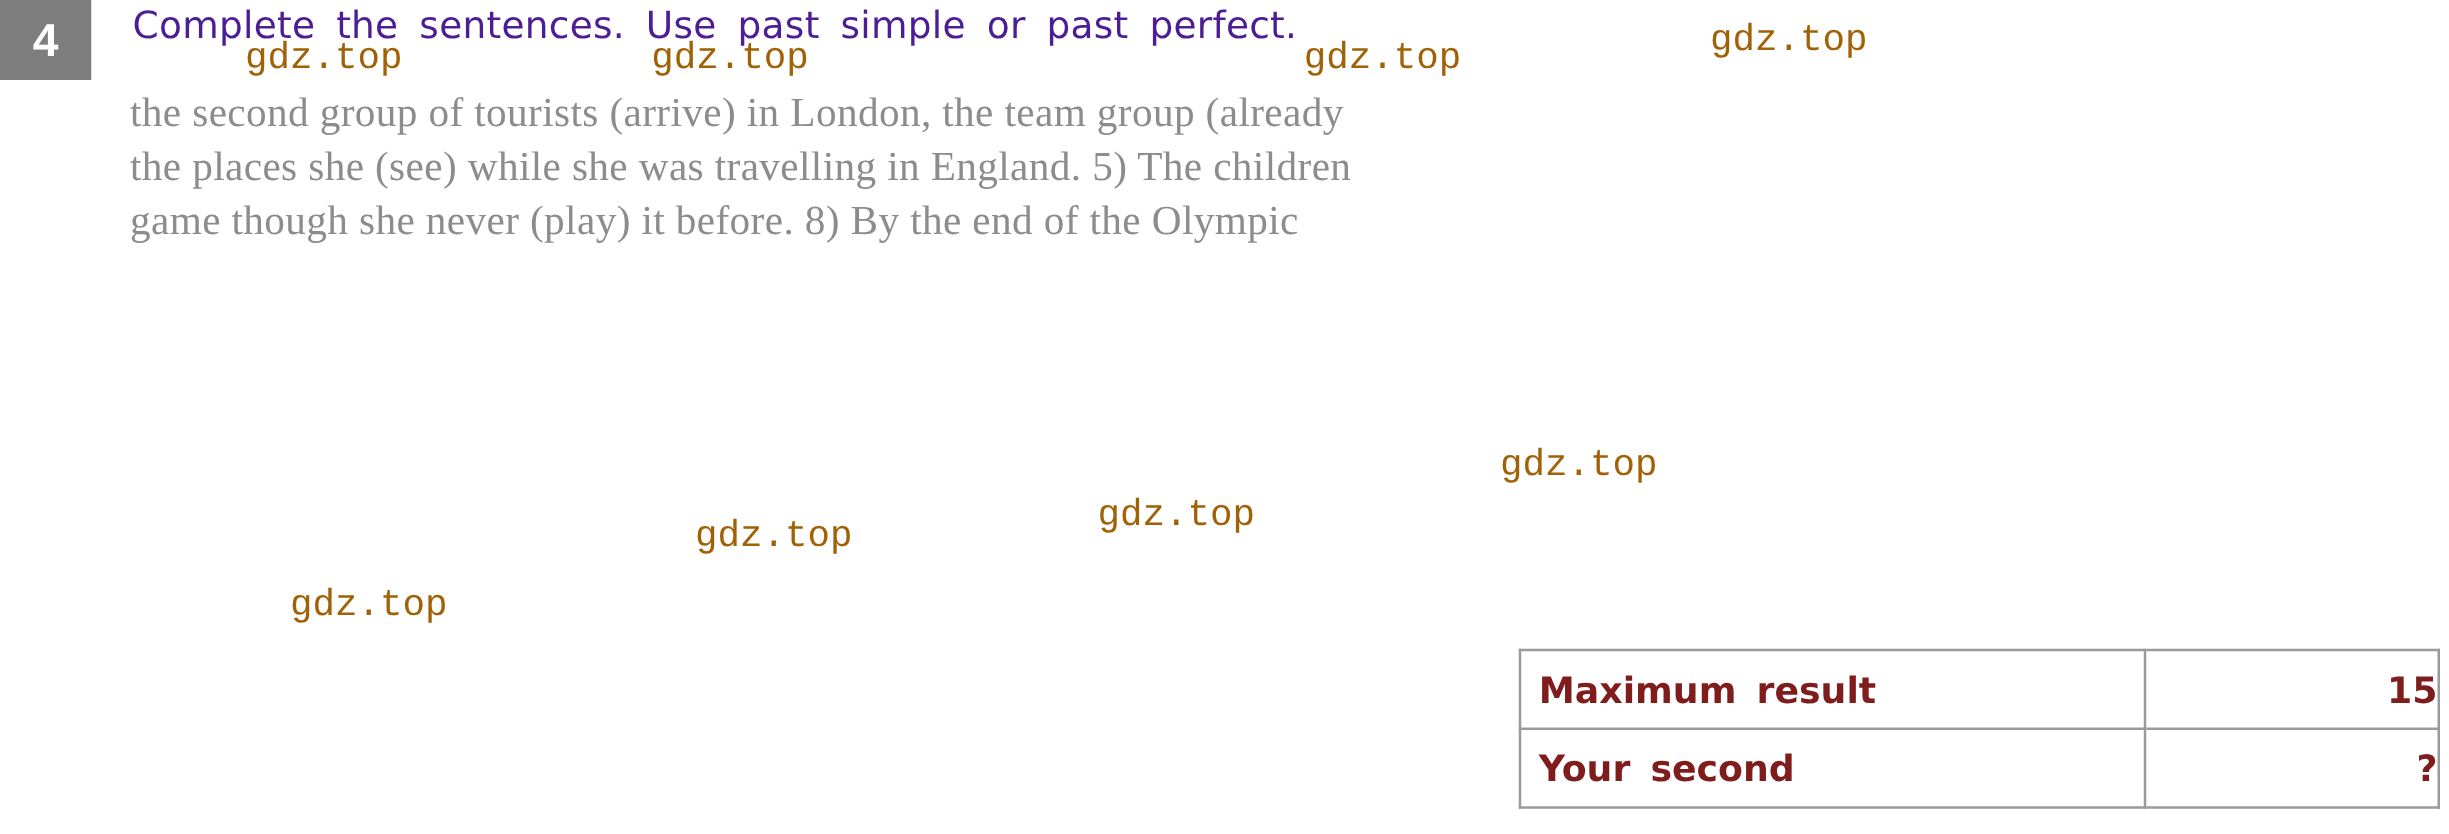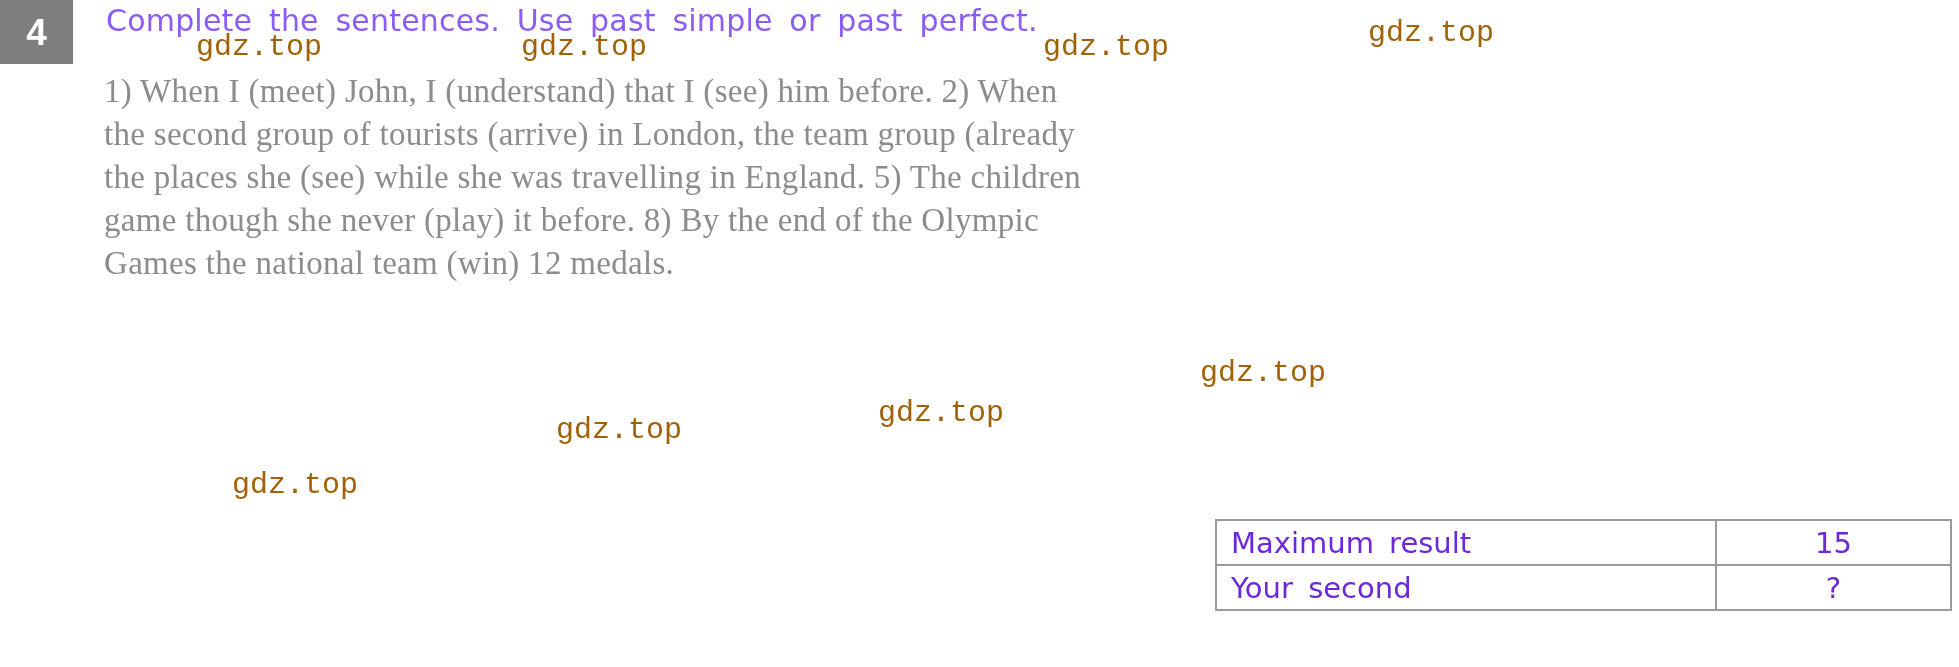--- a/index.html
+++ b/index.html
@@ -36,21 +36,21 @@
     line-height: 1;
     letter-spacing: 0px;
   }
 
   
   #instruction {
     position: absolute;
     left: 106px;
     top: 2px;
     width: 1120px;
-    color: #8b5cf6;
+    color: #4c1d95;
     font-family: "DejaVu Sans", sans-serif;
     font-size: 30px;
     line-height: 38px;
     word-spacing: 7px;
     letter-spacing: 0.2px;
     white-space: nowrap;
   }
 
   
   #body-text {
@@ -76,31 +76,32 @@
   #results-table {
     position: absolute;
     left: 1215px;
     top: 519px;
     width: 735px;
     border-collapse: collapse;
     table-layout: fixed;
   }
   #results-table td {
     border: 2px solid #9a9a9a;
-    color: #6d28d9;
+    color: #7f1d1d;
     font-family: "DejaVu Sans", sans-serif;
     font-size: 29px;
-    height: 45px;
+    height: 63px;
     padding: 0 0 0 14px;
     word-spacing: 6px;
     vertical-align: middle;
     box-sizing: border-box;
+    font-weight: bold;
   }
   #results-table td.val {
-    text-align: center;
+    text-align: right;
     padding: 0;
     width: 235px;
   }
   #results-table td.lbl {
     width: 500px;
   }
 
   
   .wm {
     position: absolute;
@@ -115,25 +116,23 @@
 </head>
 <body>
 
 <div id="ex-badge">
   <span class="num">4</span>
 </div>
 
 <div id="instruction">Complete the sentences. Use past simple or past perfect.</div>
 
 <div id="body-text">
-  <span class="ln">1) When I (meet) John, I (understand) that I (see) him before. 2) When</span>
   <span class="ln">the second group of tourists (arrive) in London, the team group (already</span>
   <span class="ln">the places she (see) while she was travelling in England. 5) The children</span>
   <span class="ln">game though she never (play) it before. 8) By the end of the Olympic</span>
-  <span class="ln last">Games the national team (win) 12 medals.</span>
 </div>
 
 <table id="results-table">
   <tbody>
     <tr>
       <td class="lbl">Maximum result</td>
       <td class="val">15</td>
     </tr>
     <tr>
       <td class="lbl">Your second</td>

